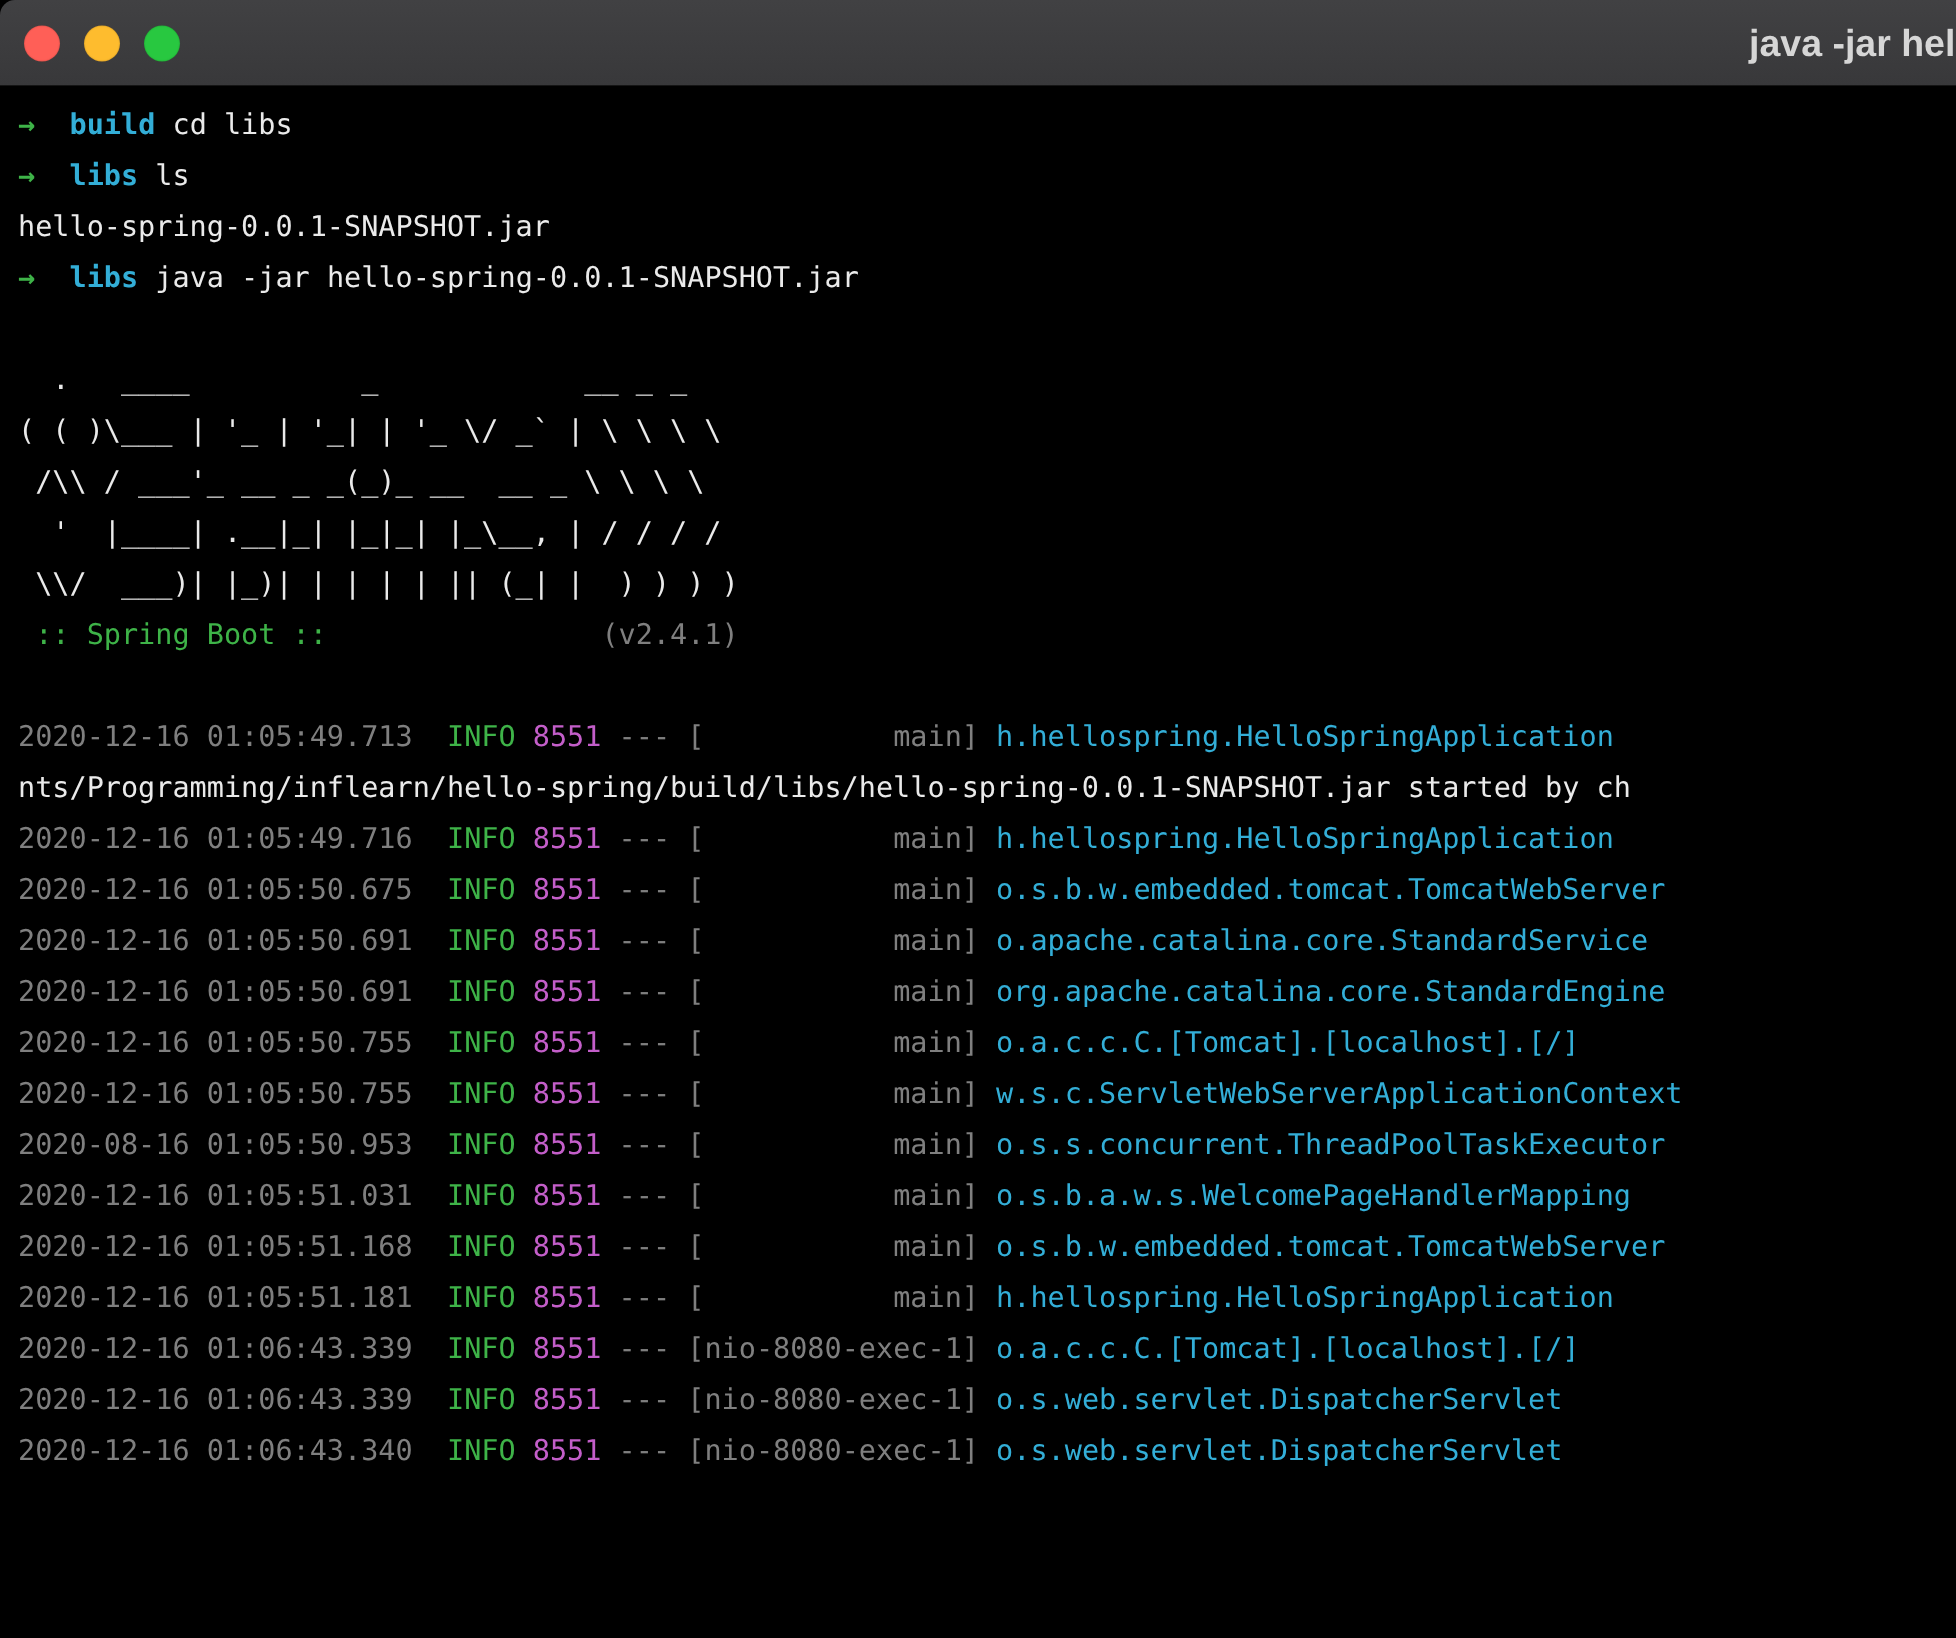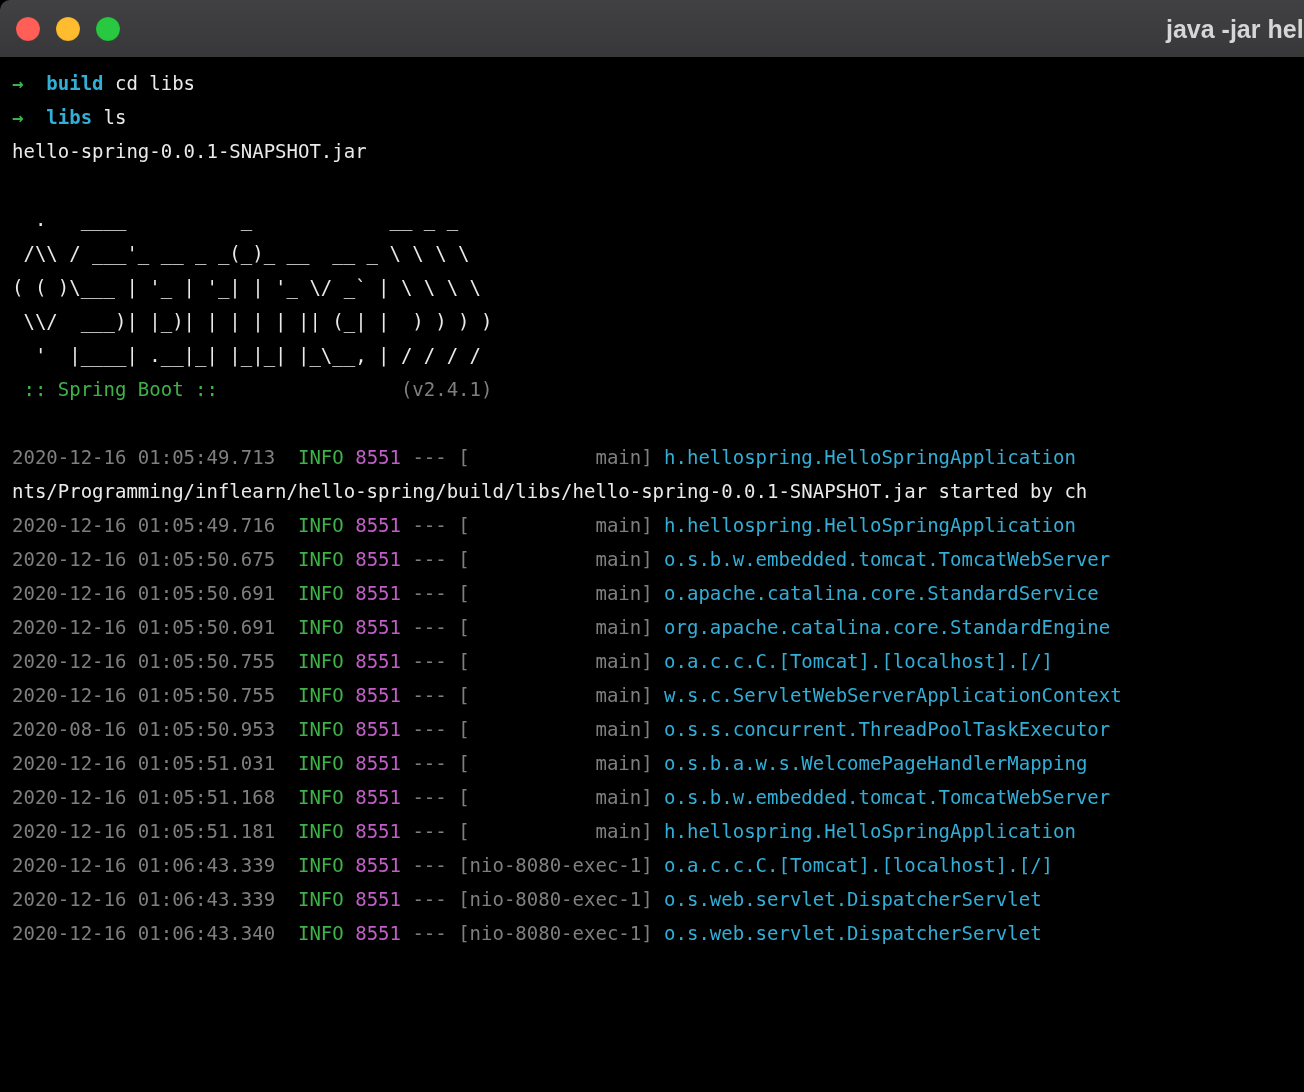--- a/index.html
+++ b/index.html
@@ -56,26 +56,27 @@
   <div class="titlebar">
     <div class="traffic close"></div>
     <div class="traffic min"></div>
     <div class="traffic zoom"></div>
     <div class="window-title">java -jar hel</div>
   </div>
   <div class="terminal">
       <div class="line"><span class="c-green bold">→</span><span>  </span><span class="c-cyan bold">build</span><span> cd libs</span></div>
       <div class="line"><span class="c-green bold">→</span><span>  </span><span class="c-cyan bold">libs</span><span> ls</span></div>
       <div class="line"><span>hello-spring-0.0.1-SNAPSHOT.jar</span></div>
+      <div class="line"><span class="c-green bold">→</span><span>  </span><span class="c-cyan bold">libs</span><span> java -jar hello-spring-0.0.1-SNAPSHOT.jar</span></div>
       <div class="line"></div>
       <div class="line"><span>  .   ____          _            __ _ _</span></div>
+      <div class="line"><span>( ( )\___ | '_ | '_| | '_ \/ _` | \ \ \ \</span></div>
       <div class="line"><span> /\\ / ___'_ __ _ _(_)_ __  __ _ \ \ \ \</span></div>
-      <div class="line"><span>( ( )\___ | '_ | '_| | '_ \/ _` | \ \ \ \</span></div>
+      <div class="line"><span>  '  |____| .__|_| |_|_| |_\__, | / / / /</span></div>
       <div class="line"><span> \\/  ___)| |_)| | | | | || (_| |  ) ) ) )</span></div>
-      <div class="line"><span>  '  |____| .__|_| |_|_| |_\__, | / / / /</span></div>
       <div class="line"><span class="c-green"> :: Spring Boot ::</span><span class="c-gray">                (v2.4.1)</span></div>
       <div class="line"></div>
       <div class="line"><span class="c-gray">2020-12-16 01:05:49.713  </span><span class="c-green">INFO</span><span> </span><span class="c-magenta">8551</span><span class="c-gray"> --- [</span><span class="c-gray">           main] </span><span class="c-cyan">h.hellospring.HelloSpringApplication</span></div>
       <div class="line"><span>nts/Programming/inflearn/hello-spring/build/libs/hello-spring-0.0.1-SNAPSHOT.jar started by ch</span></div>
       <div class="line"><span class="c-gray">2020-12-16 01:05:49.716  </span><span class="c-green">INFO</span><span> </span><span class="c-magenta">8551</span><span class="c-gray"> --- [</span><span class="c-gray">           main] </span><span class="c-cyan">h.hellospring.HelloSpringApplication</span></div>
       <div class="line"><span class="c-gray">2020-12-16 01:05:50.675  </span><span class="c-green">INFO</span><span> </span><span class="c-magenta">8551</span><span class="c-gray"> --- [</span><span class="c-gray">           main] </span><span class="c-cyan">o.s.b.w.embedded.tomcat.TomcatWebServer</span></div>
       <div class="line"><span class="c-gray">2020-12-16 01:05:50.691  </span><span class="c-green">INFO</span><span> </span><span class="c-magenta">8551</span><span class="c-gray"> --- [</span><span class="c-gray">           main] </span><span class="c-cyan">o.apache.catalina.core.StandardService</span></div>
       <div class="line"><span class="c-gray">2020-12-16 01:05:50.691  </span><span class="c-green">INFO</span><span> </span><span class="c-magenta">8551</span><span class="c-gray"> --- [</span><span class="c-gray">           main] </span><span class="c-cyan">org.apache.catalina.core.StandardEngine</span></div>
       <div class="line"><span class="c-gray">2020-12-16 01:05:50.755  </span><span class="c-green">INFO</span><span> </span><span class="c-magenta">8551</span><span class="c-gray"> --- [</span><span class="c-gray">           main] </span><span class="c-cyan">o.a.c.c.C.[Tomcat].[localhost].[/]</span></div>
       <div class="line"><span class="c-gray">2020-12-16 01:05:50.755  </span><span class="c-green">INFO</span><span> </span><span class="c-magenta">8551</span><span class="c-gray"> --- [</span><span class="c-gray">           main] </span><span class="c-cyan">w.s.c.ServletWebServerApplicationContext</span></div>

